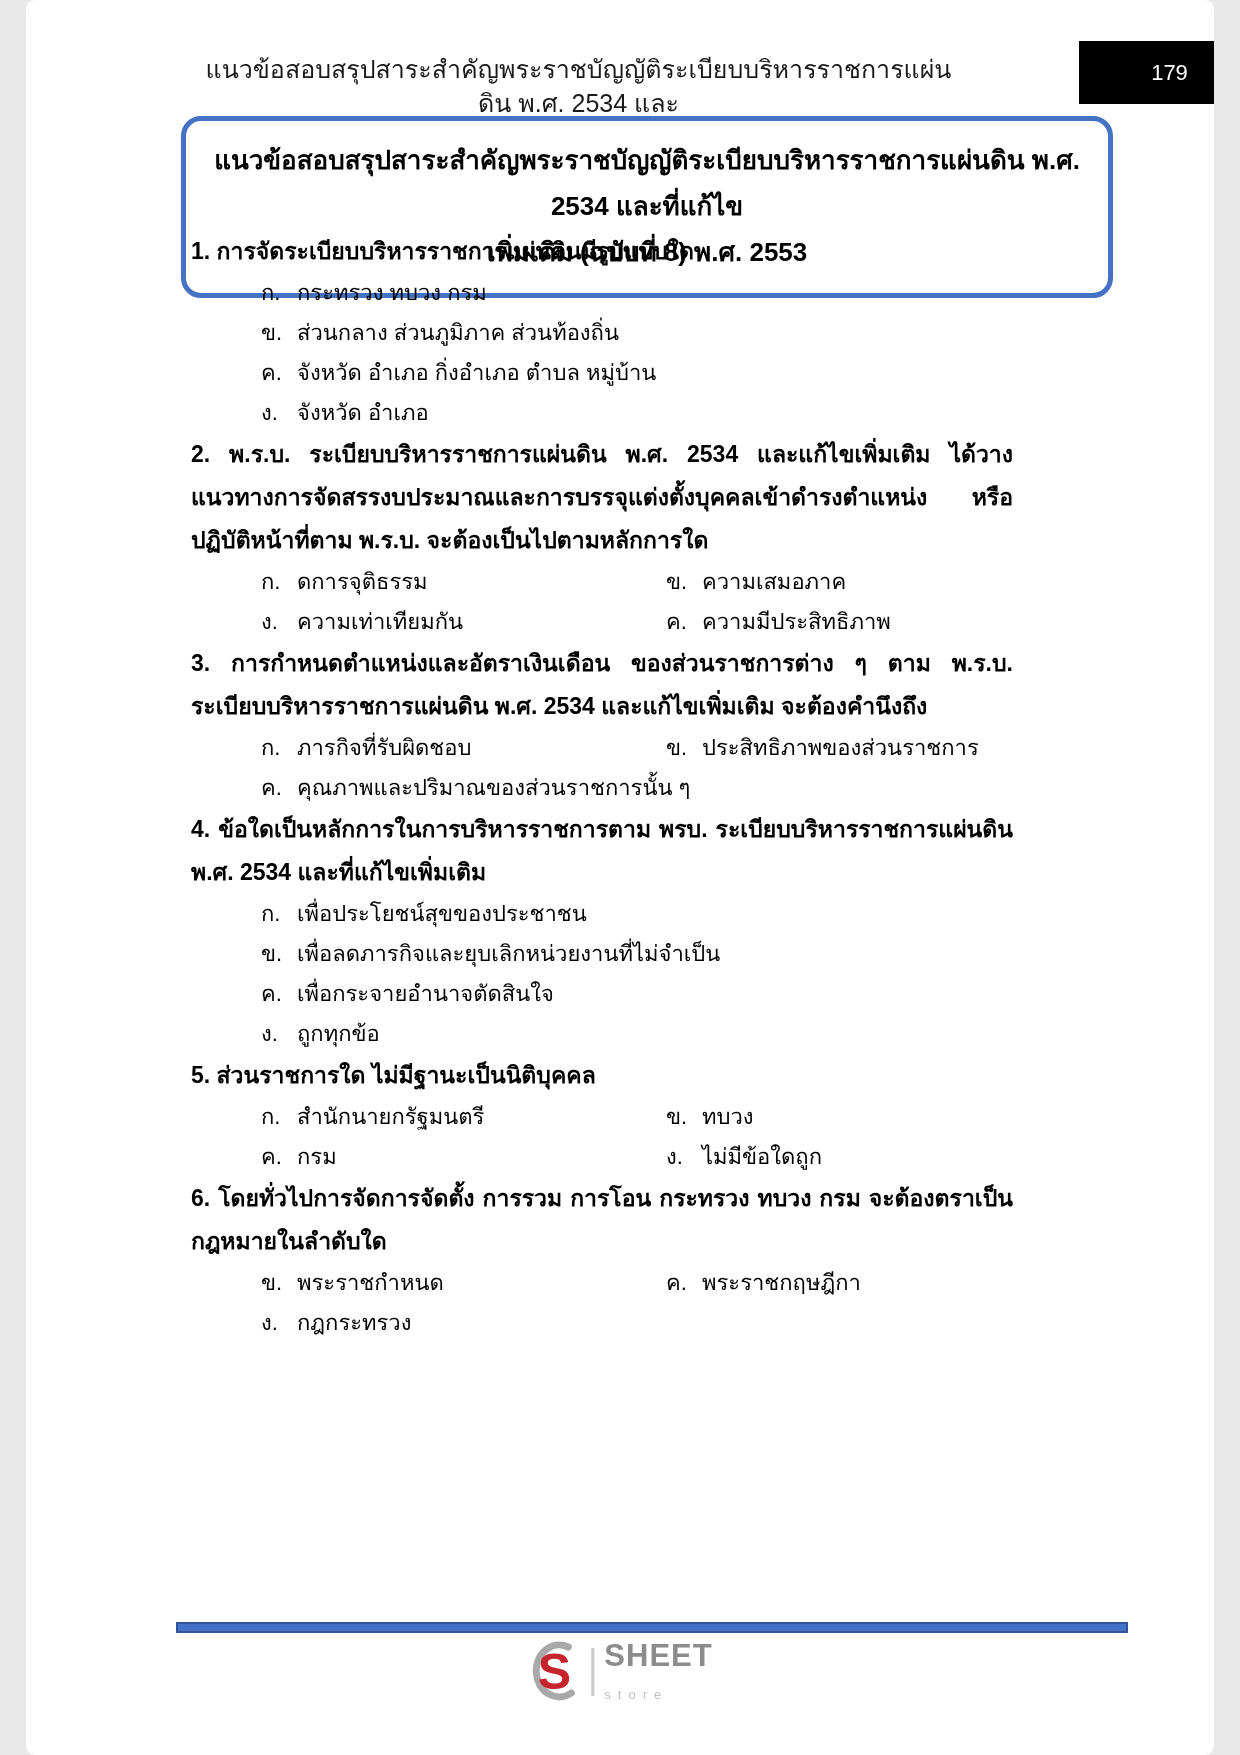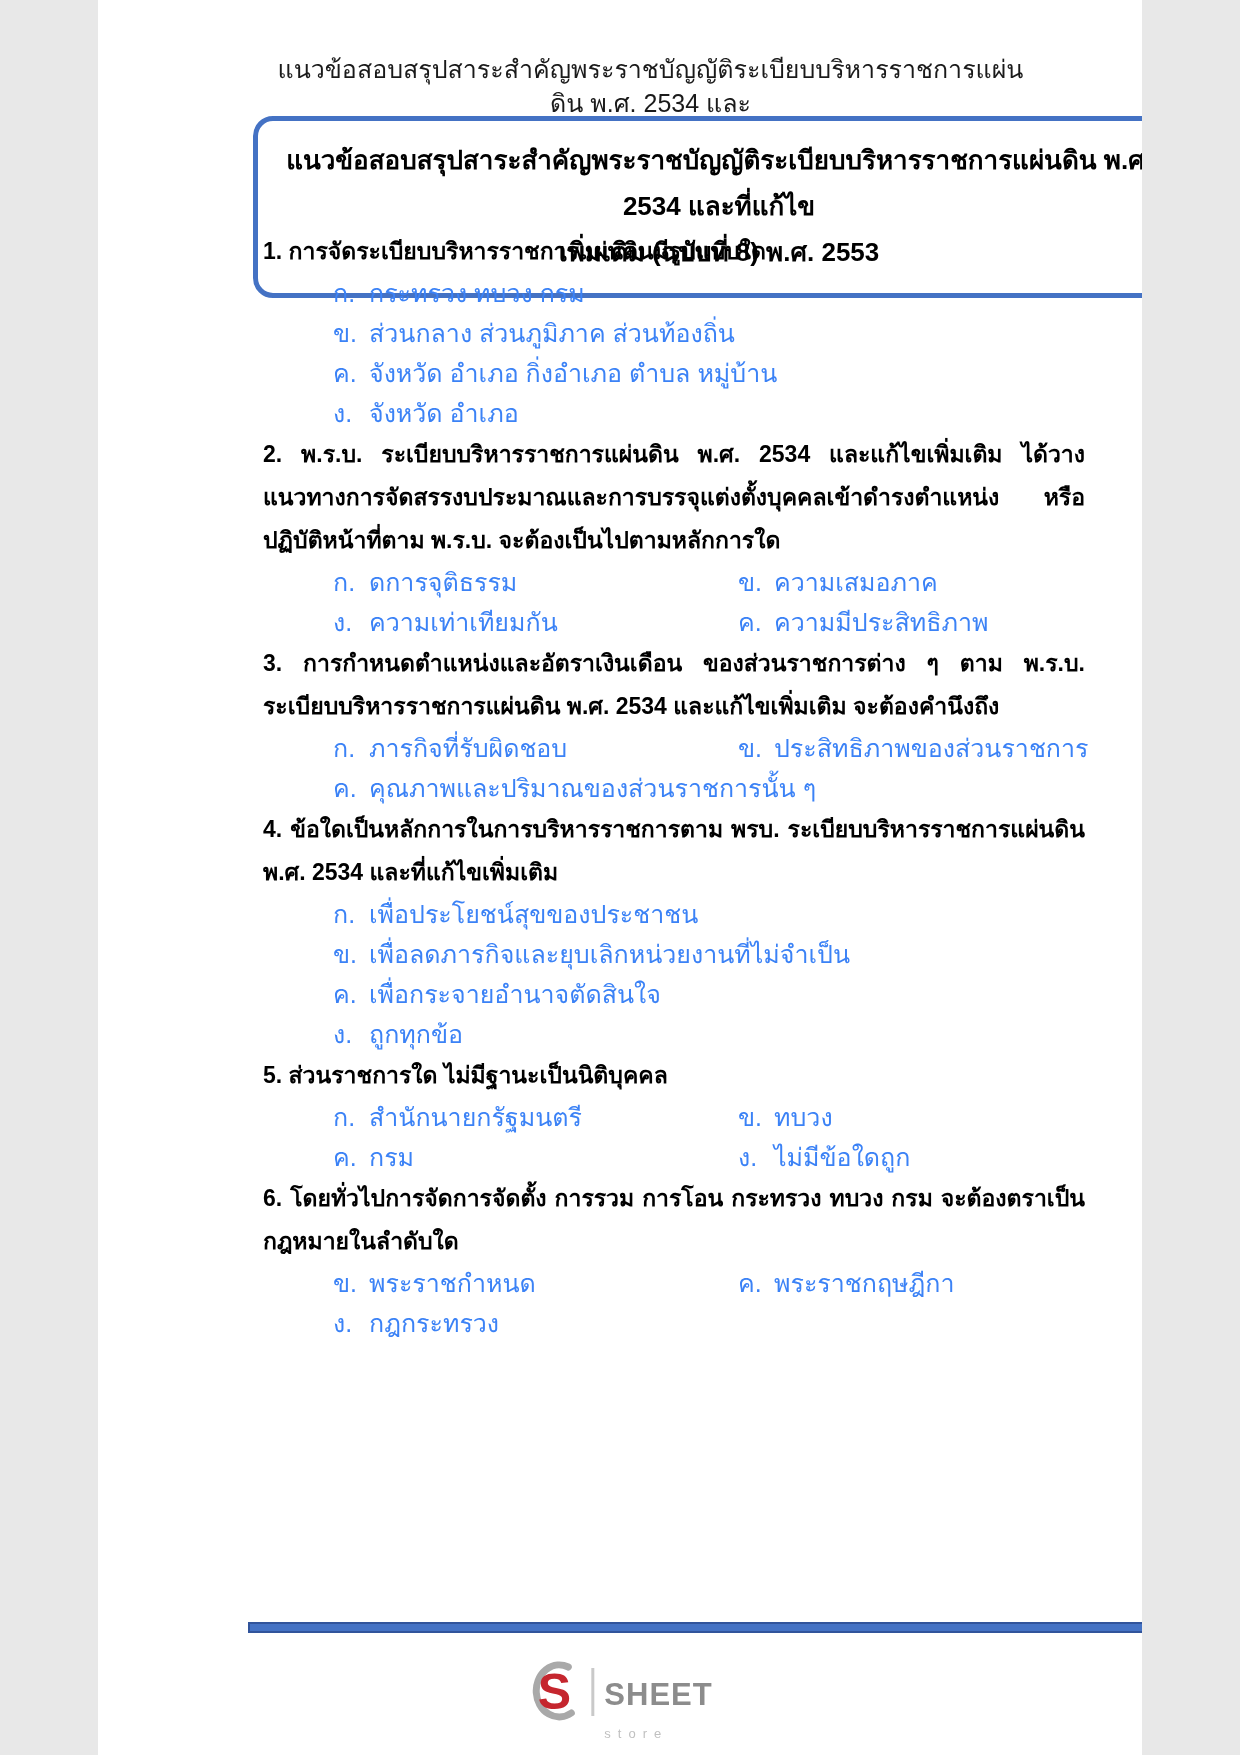--- a/index.html
+++ b/index.html
@@ -1,23 +1,24 @@
 <!DOCTYPE html>
 <html><head>
 <meta charset="utf-8">
 <style>
   html,body{margin:0;padding:0;background:#e8e8e8;}
   .page{
     position:relative;
-    width:1044px;height:1755px;
+    width:1188px;height:1755px;
     margin:0 auto;
     background:#ffffff;
     font-family:"Liberation Sans","DejaVu Sans",sans-serif;
     color:#111111;
     overflow:hidden;
+    border-radius:9px;
   }
   
   .header-title{
     position:absolute;left:165px;top:52px;width:775px;
     font-size:25px;line-height:34px;text-align:center;color:#1a1a1a;
   }
   .page-number-box{
     position:absolute;left:1053px;top:41px;width:181px;height:63px;
     background:#000000;color:#ffffff;
     display:flex;align-items:center;justify-content:center;
@@ -35,37 +36,37 @@
   
   .questions{
     position:absolute;left:165px;top:230px;width:822px;
   }
   .question{margin:0;}
   .stem{
     font-weight:bold;font-size:23px;line-height:43px;
     text-align:justify;overflow-wrap:break-word;color:#000;
   }
   .options{padding-left:70px;}
-  .option{font-size:25px;line-height:40px;white-space:nowrap;color:#3b82f6;}
+  .option{font-size:22px;line-height:40px;white-space:nowrap;color:#000000;}
   .opt-label{display:inline-block;min-width:36px;}
   .two-col{display:grid;grid-template-columns:405px 1fr;}
   
   .footer-rule{
     position:absolute;left:150px;top:1622px;width:948px;height:7px;
     background:#4472C4;border:2px solid #31549B;
   }
   .logo{
     position:absolute;left:50%;top:1641px;transform:translateX(-50%);
     display:flex;align-items:center;gap:10px;
   }
   .logo-icon{width:54px;height:62px;display:block;}
   .logo-divider{width:3px;height:48px;background:#c9c9c9;}
   .logo-textcol{display:flex;flex-direction:column;justify-content:center;}
   .logo-sheet{
-    font-size:31px;font-weight:bold;color:#8C8C8C;letter-spacing:1px;line-height:30px;margin-top:39px;
+    font-size:31px;font-weight:bold;color:#8C8C8C;letter-spacing:1px;line-height:30px;
   }
   .logo-store{
     font-size:13px;color:#C0C0C0;letter-spacing:7px;line-height:16px;margin-top:16px;
   }
 </style>
 </head>
 <body>
 
 <div class="page">
 

